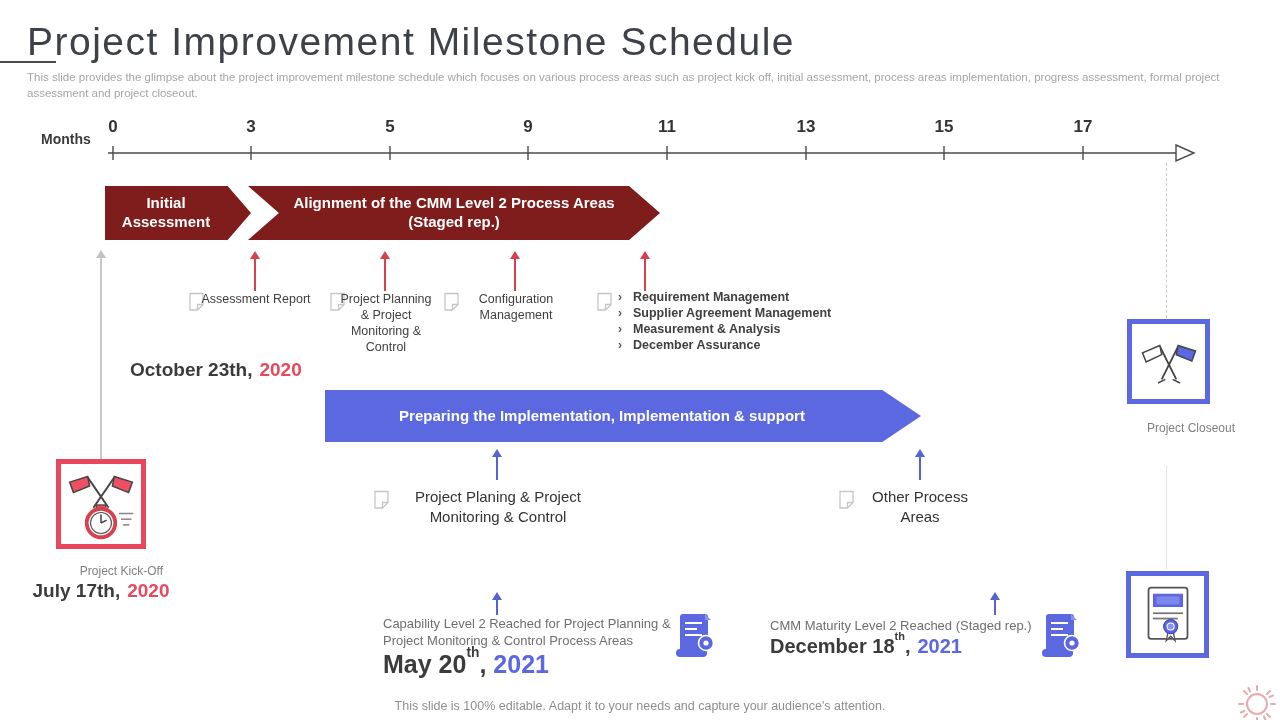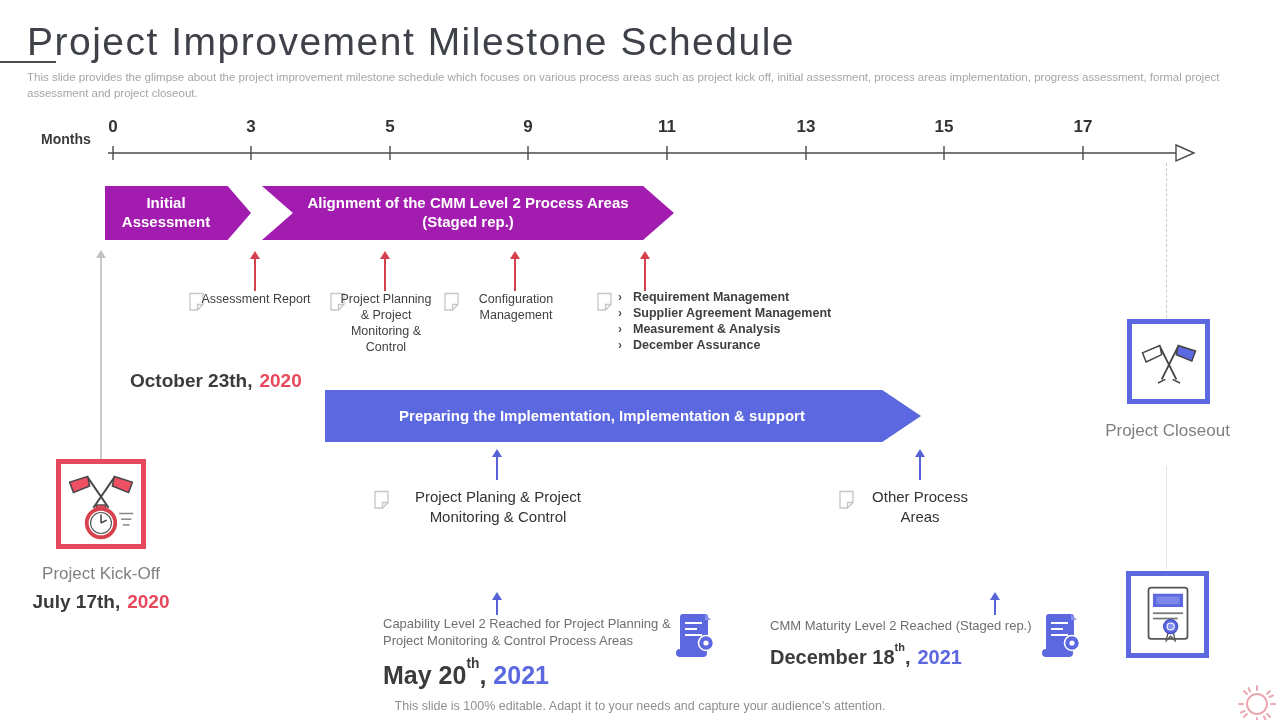--- a/index.html
+++ b/index.html
@@ -13,24 +13,24 @@
   .title { left:27px; top:20px; font-size:39px; font-weight:400; letter-spacing:1.5px; color:#3e4248; white-space:nowrap; }
   .title-rule { left:0; top:61px; width:56px; height:2px; background:#4a4a4a; }
   .subtitle { left:27px; top:70px; width:1212px; font-size:11.5px; line-height:1.35; color:#a5a5a5; }
 
   
   .months-label { left:41px; top:131px; font-size:14px; font-weight:bold; color:#3a3a3a; }
   .tick-label { top:117px; width:44px; margin-left:-22px; text-align:center; font-size:17px; font-weight:bold; color:#333; }
 
   
   .phase { display:flex; align-items:center; justify-content:center; text-align:center; color:#fff; font-weight:bold; font-size:15px; line-height:1.25; }
-  .phase.red { background:#a21caf; }
+  .phase.red { background:#7f1d1d; }
   .phase.blue { background:#5b68e0; }
   .a-initial { left:105px; top:186px; width:146px; height:54px; clip-path:polygon(0 0,84% 0,100% 50%,84% 100%,0 100%); padding-right:24px; }
-  .a-align { left:262px; top:186px; width:412px; height:54px; clip-path:polygon(0 0,92.5% 0,100% 50%,92.5% 100%,0 100%,7.5% 50%); padding-left:40px; padding-right:40px; }
+  .a-align { left:248px; top:186px; width:412px; height:54px; clip-path:polygon(0 0,92.5% 0,100% 50%,92.5% 100%,0 100%,7.5% 50%); padding-left:40px; padding-right:40px; }
   .a-prepare { left:325px; top:390px; width:596px; height:52px; clip-path:polygon(0 0,93.5% 0,100% 50%,93.5% 100%,0 100%); padding-right:42px; }
   .a-progress { left:425px; top:537px; width:147px; height:53px; clip-path:polygon(0 0,75% 0,100% 50%,75% 100%,0 100%); padding-right:37px; }
   .a-formal { left:822px; top:537px; width:195px; height:53px; clip-path:polygon(0 0,79% 0,100% 50%,79% 100%,0 100%); padding-right:40px; }
 
   
   .varrow { position:absolute; width:12px; margin-left:-6px; }
   .varrow .head { position:absolute; left:50%; transform:translateX(-50%); top:0; width:0; height:0;
                   border-left:5px solid transparent; border-right:5px solid transparent; }
   .varrow .shaft { position:absolute; left:50%; transform:translateX(-50%); top:7px; bottom:0; width:2px; }
   .varrow.vred .head { border-bottom:8px solid #d7414e; }
@@ -42,31 +42,31 @@
 
   
   .note-text { font-size:12.5px; font-weight:normal; color:#3f3f3f; line-height:1.28; text-align:center; }
   .note-text.big { font-size:15px; color:#333; line-height:1.3; }
   .bullet-list { left:618px; top:290px; }
   .bullet-row { display:flex; gap:11px; height:16px; align-items:flex-start; }
   .bullet-mark { font-size:12px; font-weight:bold; color:#555; line-height:15px; }
   .bullet-txt { font-size:12.5px; font-weight:bold; color:#3f3f3f; line-height:15px; white-space:nowrap; }
 
   
-  .date { font-weight:bold; font-size:19px; color:#3b3b3b; white-space:nowrap;margin-top:11px; }
+  .date { font-weight:bold; font-size:19px; color:#3b3b3b; white-space:nowrap; }
   .date sup { font-size:0.55em; position:relative; top:-0.5em; }
   .yr-red { color:#e8485c; margin-left:7px; }
   .yr-blue { color:#5b68e0; margin-left:7px; }
   .desc { font-size:13px; color:#6f6f6f; line-height:1.32; }
 
   
   .box { background:#fff; display:flex; align-items:center; justify-content:center; }
   .box.redb { border:5px solid #e8485c; }
   .box.blueb { border:5px solid #5b68e0; }
-  .ms-label { font-size:17px; color:#808080; text-align:center; }
+  .ms-label { font-size:12px; color:#808080; text-align:right; }
 
   .dash-line { border-left:1px dashed #c9c9c9; }
   .thin-line { border-left:1px solid #e3e3e3; }
 
   .footer { left:0; top:699px; width:1280px; text-align:center; font-size:12.5px; color:#8f8f8f; }
 </style>
 </head>
 <body>
 
 <div class="slide">

